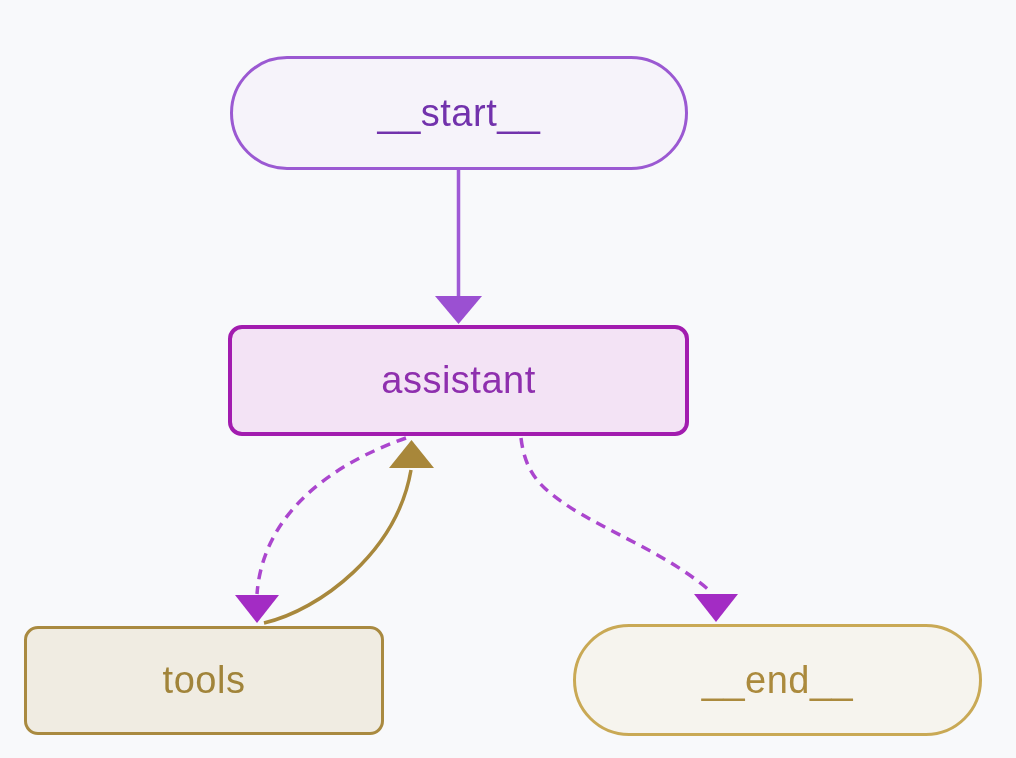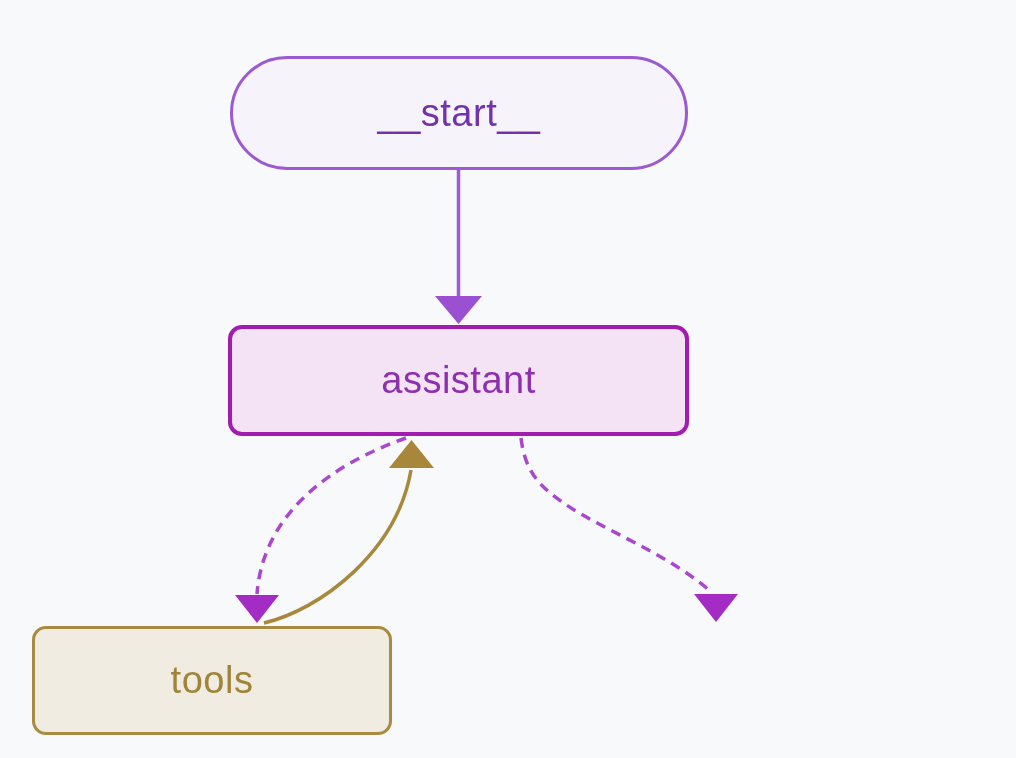--- a/index.html
+++ b/index.html
@@ -43,21 +43,21 @@
   }
   .node-assistant {
     left: 228px; top: 325px;
     width: 461px; height: 111px;
     border: 4px solid #a21caf;
     border-radius: 14px;
     background: #f3e3f5;
     color: #8e2fae;
   }
   .node-tools {
-    left: 32px; top: 626px;
+    left: 24px; top: 626px;
     width: 360px; height: 109px;
     border: 3.5px solid #a98a40;
     border-radius: 14px;
     background: #f0ece2;
     color: #a1843a;
   }
   .node-end {
     left: 573px; top: 624px;
     width: 409px; height: 112px;
     border: 3.5px solid #c9a955;
@@ -91,14 +91,17 @@
   </div>
 
   <div class="node node-assistant">
     <span>assistant</span>
   </div>
 
   <div class="node node-tools">
     <span>tools</span>
   </div>
 
+  <div class="node node-end">
+    <span>__end__</span>
+  </div>
 
 </div>
 
 </body></html>

